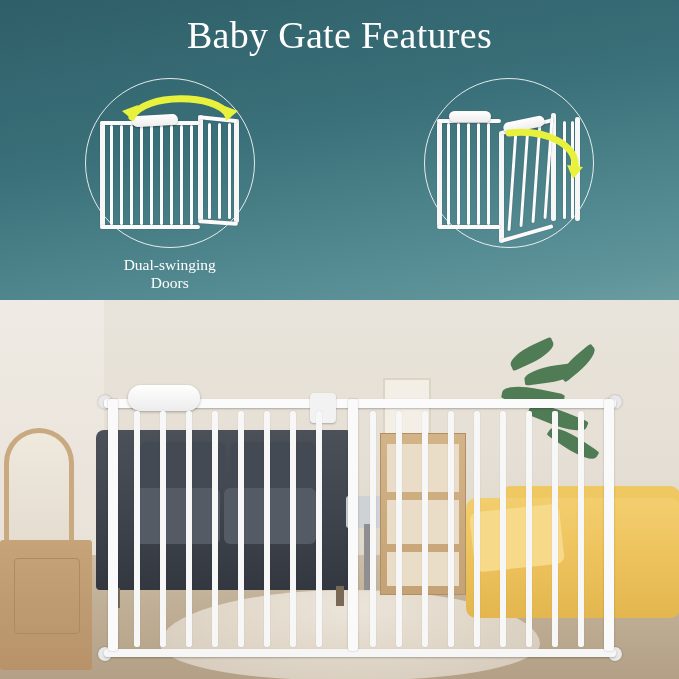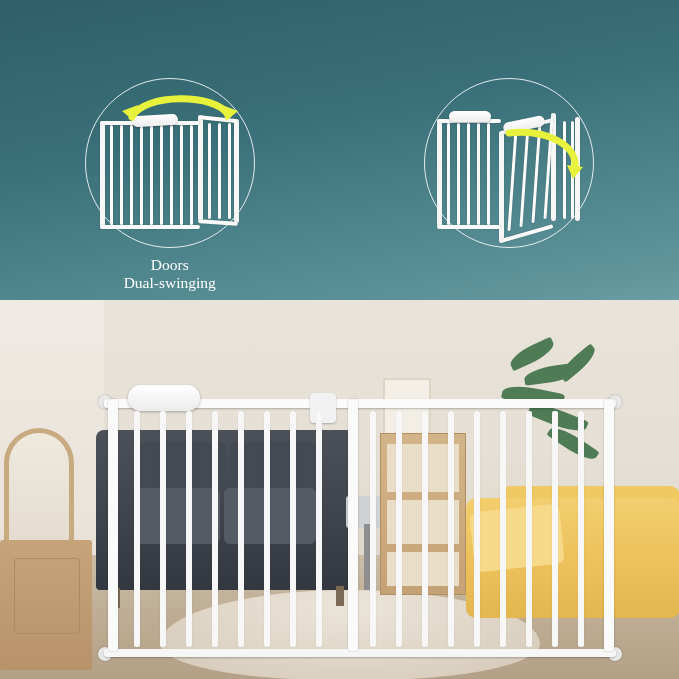--- a/index.html
+++ b/index.html
@@ -395,20 +395,21 @@
     <div class="gate-bar" style="left:298px;top:26px;height:236px;"></div>
     <div class="gate-bar" style="left:324px;top:26px;height:236px;"></div>
     <div class="gate-bar" style="left:350px;top:26px;height:236px;"></div>
     <div class="gate-bar" style="left:376px;top:26px;height:236px;"></div>
     <div class="gate-bar" style="left:402px;top:26px;height:236px;"></div>
     <div class="gate-bar" style="left:428px;top:26px;height:236px;"></div>
     <div class="gate-bar" style="left:454px;top:26px;height:236px;"></div>
     <div class="gate-bar" style="left:480px;top:26px;height:236px;"></div>
   </div>
 
+  <div class="title">Baby Gate Features</div>
 
   <div class="features">
 
     <div class="feature">
       <div class="feature-circle">
         <div class="mini">
           <div class="mini-post" style="left:14px;top:42px;height:108px;"></div>
           <div class="mini-post" style="left:112px;top:36px;height:106px;"></div>
           <div class="mini-post" style="left:148px;top:40px;height:104px;"></div>
           <div class="mini-rail" style="left:14px;top:42px;width:100px;"></div>
@@ -429,22 +430,22 @@
           <div class="mini-bar" style="left:142px;top:44px;height:96px;"></div>
           <div class="mini-handle" style="left:46px;top:36px;width:46px;transform:rotate(-3deg);"></div>
           <svg class="arrow-svg" style="left:30px;top:8px;" width="130" height="44" viewBox="0 0 130 44">
             <path d="M16 30 C28 6, 100 6, 112 28" stroke="#e8f23c" stroke-width="7" fill="none" stroke-linecap="round"></path>
             <polygon points="18,34 6,24 22,18" fill="#e8f23c"></polygon>
             <polygon points="110,34 122,24 106,18" fill="#e8f23c"></polygon>
           </svg>
         </div>
       </div>
       <div class="feature-caption">
+        <div>Dual-swinging</div>
         <div>Doors</div>
-        <div>Dual-swinging</div>
       </div>
     </div>
 
     <div class="feature">
       <div class="feature-circle">
         <div class="mini">
           <div class="mini-post" style="left:12px;top:40px;height:108px;"></div>
           <div class="mini-post" style="left:74px;top:52px;height:112px;"></div>
           <div class="mini-post" style="left:126px;top:34px;height:108px;"></div>
           <div class="mini-post" style="left:150px;top:38px;height:104px;"></div>

